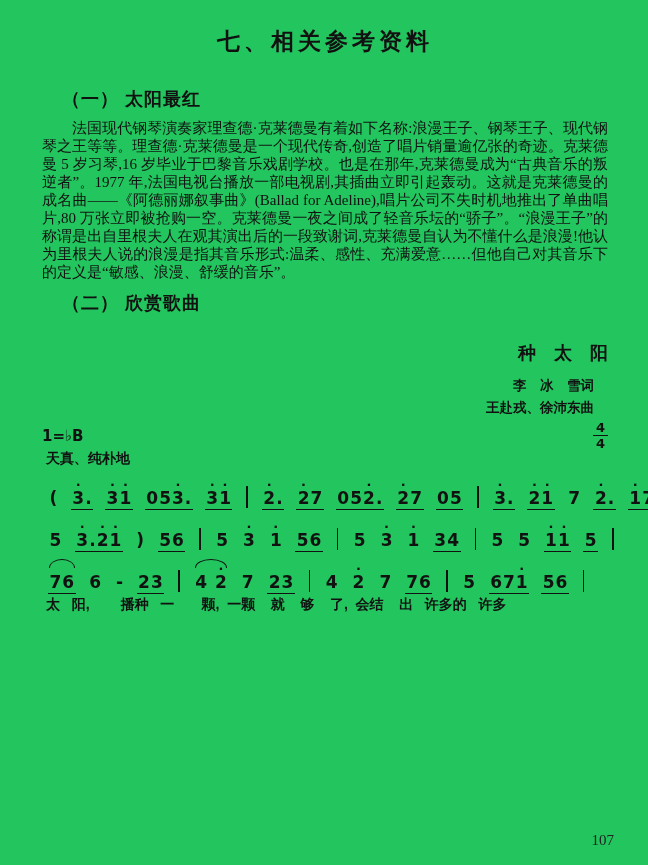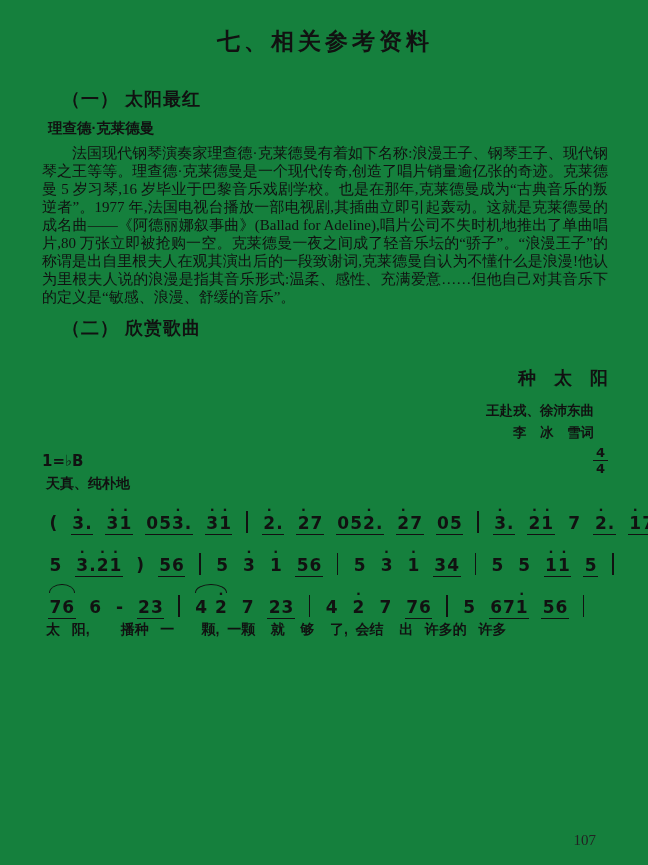--- a/index.html
+++ b/index.html
@@ -1,18 +1,18 @@
 <!DOCTYPE html>
 <html><head>
 <meta charset="utf-8">
 <style>
   html,body{margin:0;padding:0;background:#dcdcdc;}
   .page{
     width:648px;height:865px;box-sizing:border-box;position:relative;
-    margin:0 auto;background:#15803d;color:#111;
+    margin:0 auto;background:#22c55e;color:#111;
     font-family:"Liberation Serif", serif;
     padding:16px 40px 0 42px;overflow:hidden;
   }
   .doc-title{
     text-align:center;font-size:23px;font-weight:700;letter-spacing:4px;
     font-family:"Liberation Sans", sans-serif;margin:10px 0 30px 0;
   }
   .sec-heading{
     font-size:18px;font-weight:700;margin:10px 0 8px 0;padding-left:20px;
     font-family:"Liberation Sans", sans-serif;letter-spacing:1px;
@@ -58,43 +58,42 @@
       border-radius:50% 50% 0 0 / 100% 100% 0 0;}
   .bar{display:inline-block;width:1.4px;height:22px;background:#111;
       margin:0 8px;vertical-align:-4px;}
   .lyrics{
     font-family:"Liberation Sans", sans-serif;font-size:14px;font-weight:700;
     white-space:pre;margin:2px 0 4px 0;
   }
   .ly2{padding-left:112px;}
   .ly3{padding-left:4px;}
   .page-number{
-    position:absolute;bottom:16px;right:52px;font-size:15px;color:#222;
+    position:absolute;bottom:16px;right:34px;font-size:15px;color:#222;
     font-family:"Liberation Serif", serif;
   }
 </style>
 </head>
 <body>
 
 <div class="page">
 
   <div class="doc-title">七、相关参考资料</div>
 
   <div class="sec-heading">（一） 太阳最红</div>
-  <div class="sub-heading">理查德·克莱德曼</div>
 
   <p class="para">法国现代钢琴演奏家理查德·克莱德曼有着如下名称:浪漫王子、钢琴王子、现代钢琴之王等等。理查德·克莱德曼是一个现代传奇,创造了唱片销量逾亿张的奇迹。克莱德曼 5 岁习琴,16 岁毕业于巴黎音乐戏剧学校。也是在那年,克莱德曼成为“古典音乐的叛逆者”。1977 年,法国电视台播放一部电视剧,其插曲立即引起轰动。这就是克莱德曼的成名曲——《阿德丽娜叙事曲》(Ballad for Adeline),唱片公司不失时机地推出了单曲唱片,80 万张立即被抢购一空。克莱德曼一夜之间成了轻音乐坛的“骄子”。“浪漫王子”的称谓是出自里根夫人在观其演出后的一段致谢词,克莱德曼自认为不懂什么是浪漫!他认为里根夫人说的浪漫是指其音乐形式:温柔、感性、充满爱意……但他自己对其音乐下的定义是“敏感、浪漫、舒缓的音乐”。</p>
 
   <div class="sec-heading">（二） 欣赏歌曲</div>
 
   <div class="song-title">种　太　阳</div>
 
   <div class="credits">
+    <div>李　冰　雪词</div>
     <div>王赴戎、徐沛东曲</div>
-    <div>李　冰　雪词</div>
   </div>
 
   <div class="key-row">
     <span>1=♭B</span>
     <span class="frac">
       <span class="num">4</span>
       <span class="den">4</span>
     </span>
   </div>
   <div class="tempo">天真、纯朴地</div>

